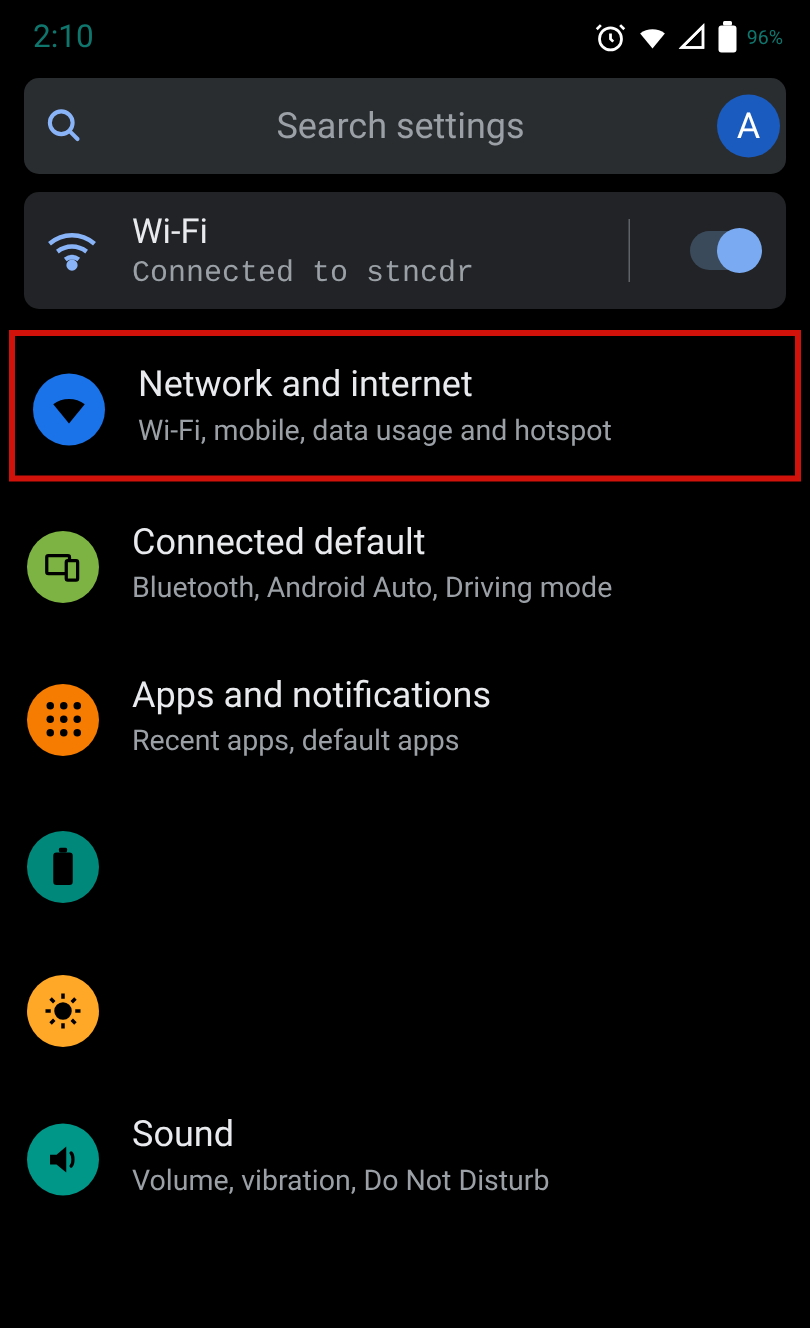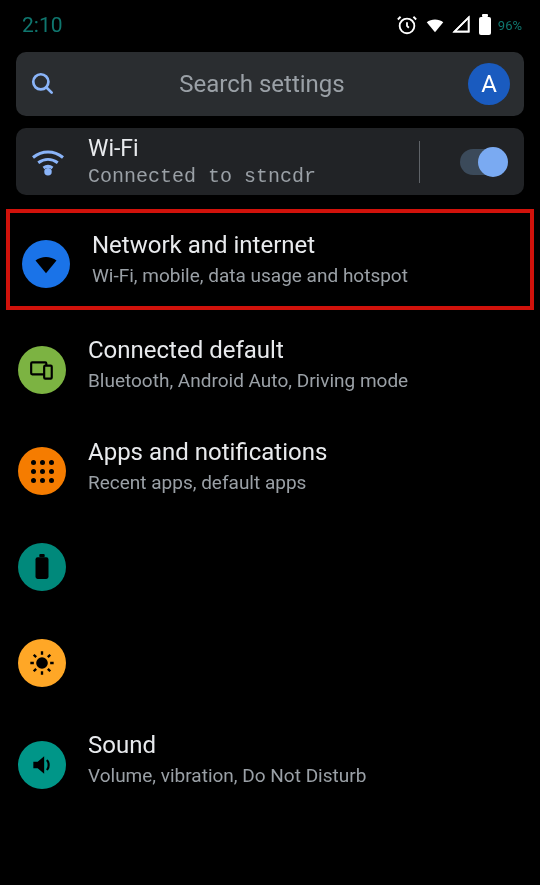--- a/index.html
+++ b/index.html
@@ -2,34 +2,34 @@
 <html><head>
 <meta charset="utf-8">
 <style>
   * { box-sizing: border-box; margin: 0; padding: 0; }
   html, body { width: 540px; height: 885px; background: #000; color: #e8eaed; font-family: Roboto, "Segoe UI", Arial, sans-serif; overflow: hidden; }
   
   .status-bar { display: flex; justify-content: space-between; align-items: center; padding: 8px 18px 4px 22px; height: 46px; font-size: 21px; font-weight: 400; color: #0f766e; }
   .status-right { display: flex; align-items: center; gap: 6px; }
   .status-right svg { display: block; }
   
-  .search-bar { margin: 6px 16px 12px 16px; height: 64px; background: #2a2d30; border-radius: 10px; display: flex; align-items: center; padding: 0 14px 0 14px; gap: 20px; }
+  .search-bar { margin: 6px 16px 12px 16px; height: 64px; background: #2a2d30; border-radius: 10px; display: flex; align-items: center; padding: 0 4px 0 14px; gap: 20px; }
   .search-placeholder { flex: 1; text-align: center; color: #9aa0a6; font-size: 24px; font-weight: 400; }
   .avatar { width: 42px; height: 42px; border-radius: 50%; background: #1a5bbf; color: #fff; display: flex; align-items: center; justify-content: center; font-size: 24px; font-weight: 400; }
   
-  .wifi-card { margin: 0 16px 14px 16px; height: 67px; background: #212326; border-radius: 10px; display: flex; align-items: center; padding: 0 18px 0 14px; gap: 22px; }
+  .wifi-card { margin: 0 16px 14px 16px; height: 78px; background: #212326; border-radius: 10px; display: flex; align-items: center; padding: 0 18px 0 14px; gap: 22px; }
   .wifi-texts { flex: 1; display: flex; flex-direction: column; gap: 3px; }
   .wifi-title { font-size: 23px; color: #e8eaed; font-weight: 400; }
   .wifi-sub { font-size: 20px; color: #9aa0a6; font-family: Liberation Mono, monospace; }
   .wifi-divider { width: 1px; height: 42px; background: #5f6368; margin: 0 18px 0 6px; }
   .toggle { width: 46px; height: 26px; background: #3b4a5a; border-radius: 14px; position: relative; }
   .toggle-knob { position: absolute; right: -2px; top: -2px; width: 30px; height: 30px; border-radius: 50%; background: #7aaaf2; }
   
   .list { padding: 0 0 0 0; }
-  .item { display: flex; align-items: flex-end; padding: 22px 20px 22px 18px; gap: 22px; }
+  .item { display: flex; align-items: center; padding: 22px 20px 22px 18px; gap: 22px; }
   .item.highlight { border: 4px solid #d1120b; margin: 0 6px 4px 6px; padding: 18px 14px 18px 12px; }
   .icon-circle { width: 48px; height: 48px; border-radius: 50%; display: flex; align-items: center; justify-content: center; flex-shrink: 0; margin-top: 4px; }
   .ic-blue   { background: #1a73e8; }
   .ic-green  { background: #7cb342; }
   .ic-orange { background: #f57c00; }
   .ic-teal   { background: #00897b; }
   .ic-amber  { background: #ffa726; }
   .ic-teal2  { background: #009688; }
   .item-texts { flex: 1; display: flex; flex-direction: column; gap: 4px; min-width: 0; }
   .item-title { font-size: 24px; color: #e8eaed; font-weight: 400; line-height: 1.2; }

